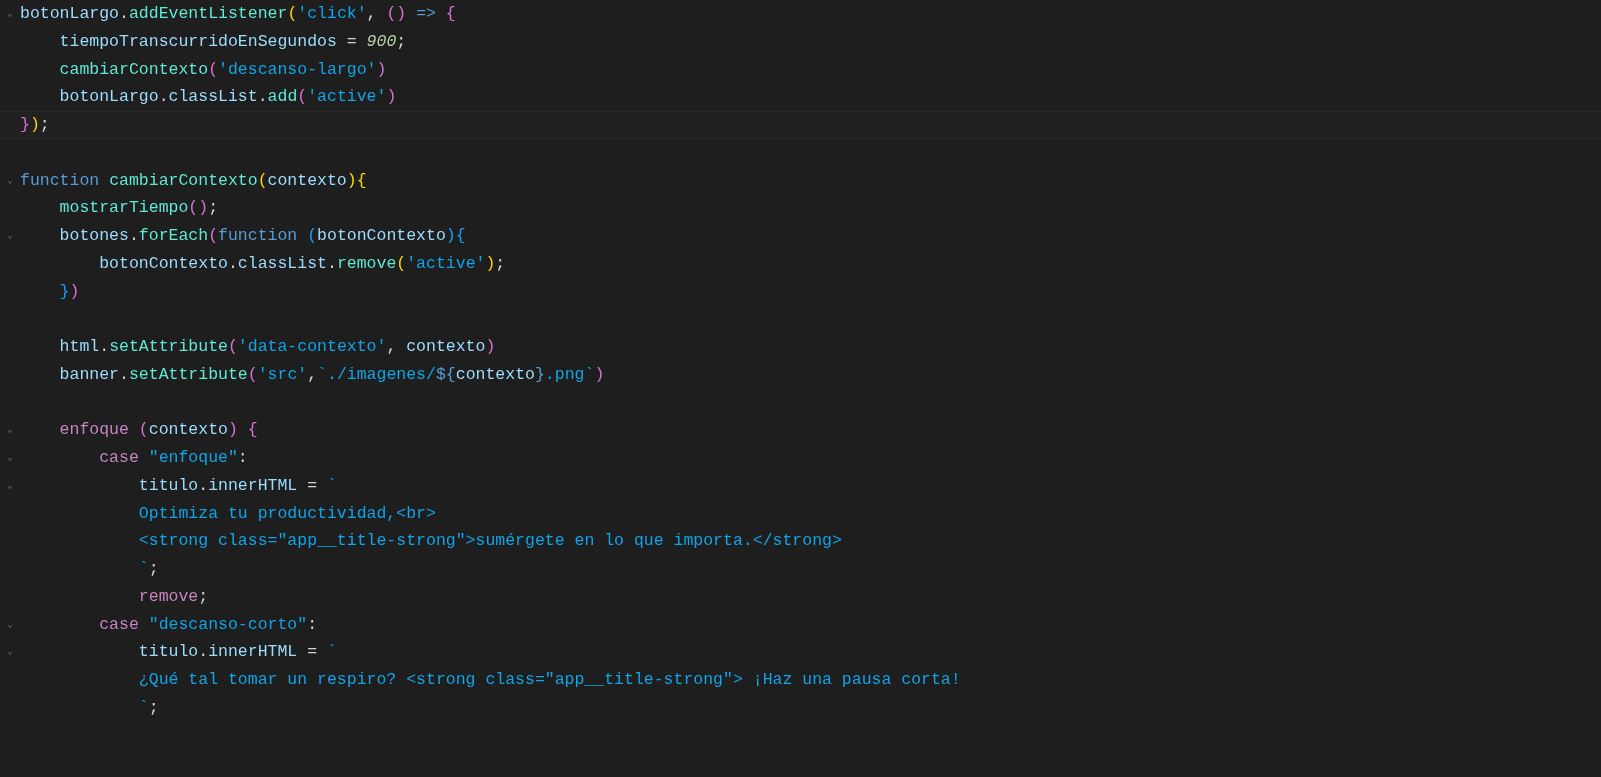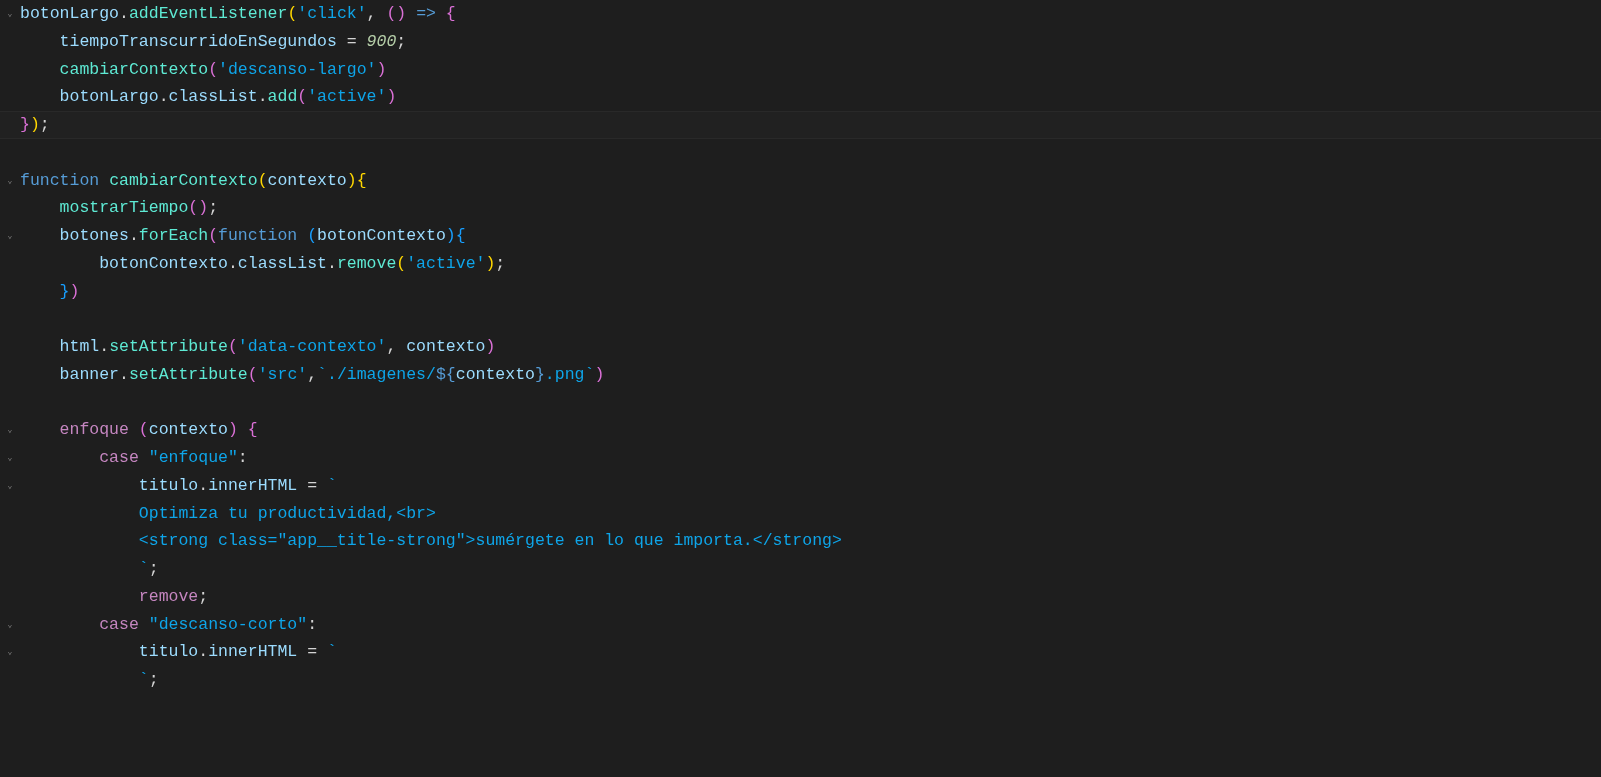--- a/index.html
+++ b/index.html
@@ -72,15 +72,16 @@
     <div class="line"><div class="gutter"></div><div class="content"><span></span></div></div>
     <div class="line"><div class="gutter"><span class="chev">⌄</span></div><div class="content"><span>    </span><span class="t-kwc">enfoque</span><span class="t-punc"> </span><span class="t-par2">(</span><span class="t-var">contexto</span><span class="t-par2">)</span><span class="t-punc"> </span><span class="t-par2">{</span></div></div>
     <div class="line"><div class="gutter"><span class="chev">⌄</span></div><div class="content"><span>        </span><span class="t-kwc">case</span><span class="t-punc"> </span><span class="t-str">"enfoque"</span><span class="t-punc">:</span></div></div>
     <div class="line"><div class="gutter"><span class="chev">⌄</span></div><div class="content"><span>            </span><span class="t-var">titulo</span><span class="t-punc">.</span><span class="t-prop">innerHTML</span><span class="t-punc"> = </span><span class="t-str">`</span></div></div>
     <div class="line"><div class="gutter"></div><div class="content"><span>            </span><span class="t-str">Optimiza tu productividad,&lt;br&gt;</span></div></div>
     <div class="line"><div class="gutter"></div><div class="content"><span>            </span><span class="t-str">&lt;strong class="app__title-strong"&gt;sumérgete en lo que importa.&lt;/strong&gt;</span></div></div>
     <div class="line"><div class="gutter"></div><div class="content"><span>            </span><span class="t-str">`</span><span class="t-punc">;</span></div></div>
     <div class="line"><div class="gutter"></div><div class="content"><span>            </span><span class="t-kwc">remove</span><span class="t-punc">;</span></div></div>
     <div class="line"><div class="gutter"><span class="chev">⌄</span></div><div class="content"><span>        </span><span class="t-kwc">case</span><span class="t-punc"> </span><span class="t-str">"descanso-corto"</span><span class="t-punc">:</span></div></div>
     <div class="line"><div class="gutter"><span class="chev">⌄</span></div><div class="content"><span>            </span><span class="t-var">titulo</span><span class="t-punc">.</span><span class="t-prop">innerHTML</span><span class="t-punc"> = </span><span class="t-str">`</span></div></div>
+    <div class="line"><div class="gutter"></div><div class="content"><span>            </span><span class="t-str">¿Qué tal tomar un respiro? &lt;strong class="app__title-strong"&gt; ¡Haz una pausa corta!</span></div></div>
     <div class="line"><div class="gutter"></div><div class="content"><span>            </span><span class="t-str">`</span><span class="t-punc">;</span></div></div>
     <div class="line"><div class="gutter"></div><div class="content"><span></span></div></div>
   </div>
 
 </body></html>

